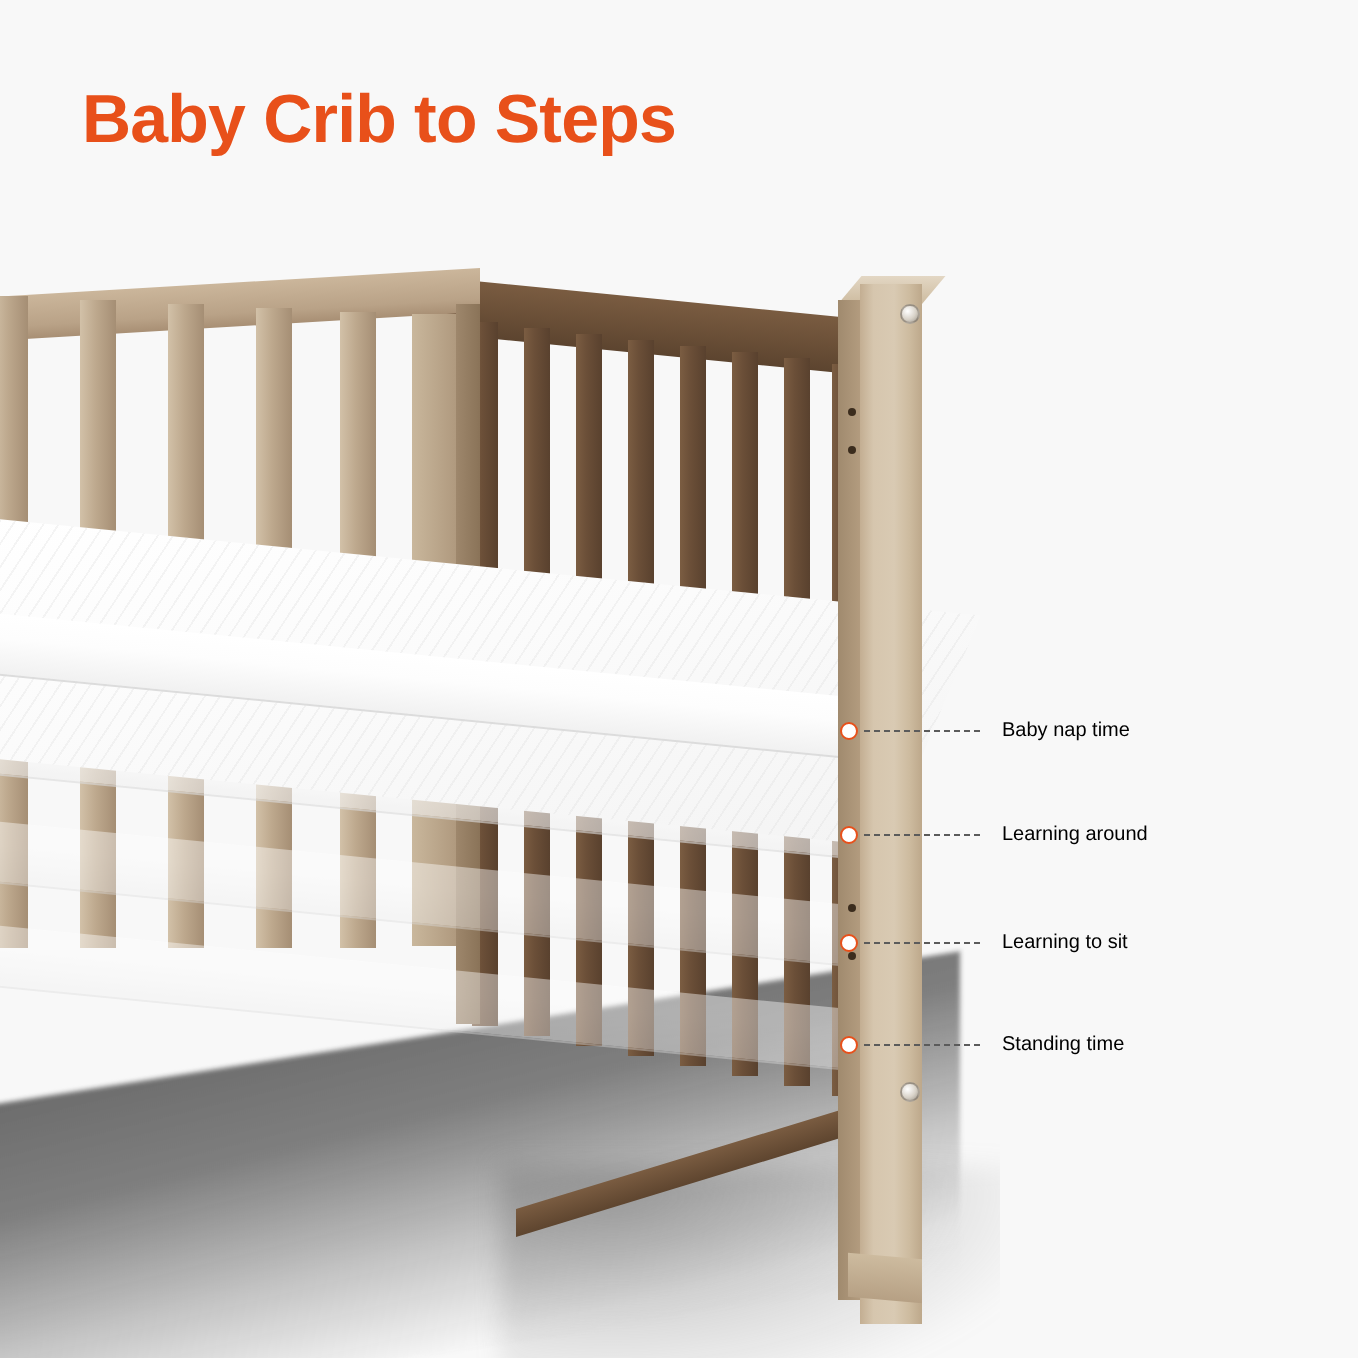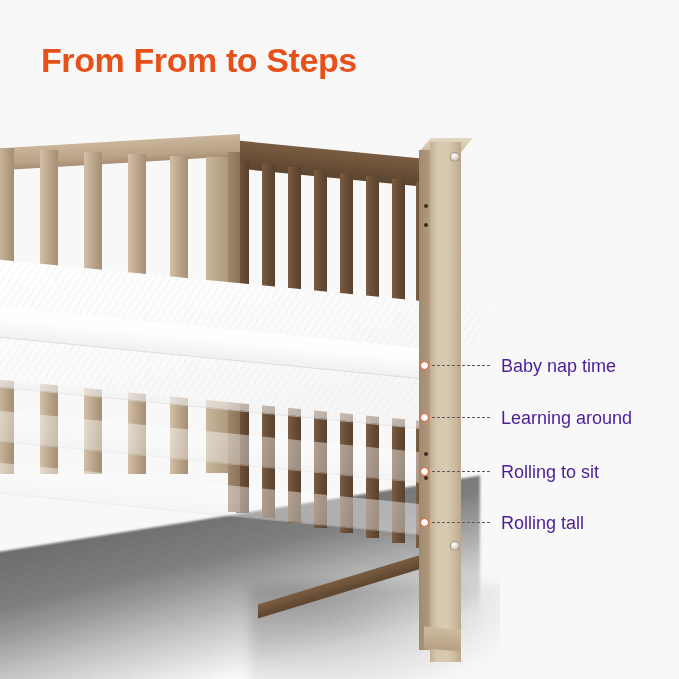--- a/index.html
+++ b/index.html
@@ -212,32 +212,32 @@
     left: 12px;
     top: 9px;
     width: 58px;
     height: 0;
     border-top: 1.3px dashed #5b5b5b;
   }
   .callout-label {
     position: absolute;
     left: 81px;
     top: 0;
-    font-size: 18px;
-    color: #4c1d95;
+    font-size: 10px;
+    color: #000000;
     white-space: nowrap;
     line-height: 20px;
   }
 </style>
 </head>
 <body>
 
 <div id="root">
 
-  <div id="title">From From to Steps</div>
+  <div id="title">Baby Crib to Steps</div>
 
   <div id="photo">
 
     <div class="floor-shadow"></div>
     <div class="floor-shadow2"></div>
 
     <div class="back-rail-top"></div>
     <div class="back-slat" style="left:236px;  top:33px;  height:352px;"></div>
     <div class="back-slat" style="left:262px;  top:36px;  height:354px;"></div>
     <div class="back-slat" style="left:288px;  top:39px;  height:356px;"></div>
@@ -286,22 +286,22 @@
 
   <div class="callout" style="left:420px; top:408px;">
     <span class="callout-marker"></span>
     <span class="callout-line"></span>
     <span class="callout-label">Learning around</span>
   </div>
 
   <div class="callout" style="left:420px; top:462px;">
     <span class="callout-marker"></span>
     <span class="callout-line"></span>
-    <span class="callout-label">Rolling to sit</span>
+    <span class="callout-label">Learning to sit</span>
   </div>
 
   <div class="callout" style="left:420px; top:513px;">
     <span class="callout-marker"></span>
     <span class="callout-line"></span>
-    <span class="callout-label">Rolling tall</span>
+    <span class="callout-label">Standing time</span>
   </div>
 
 </div>
 
 </body></html>

